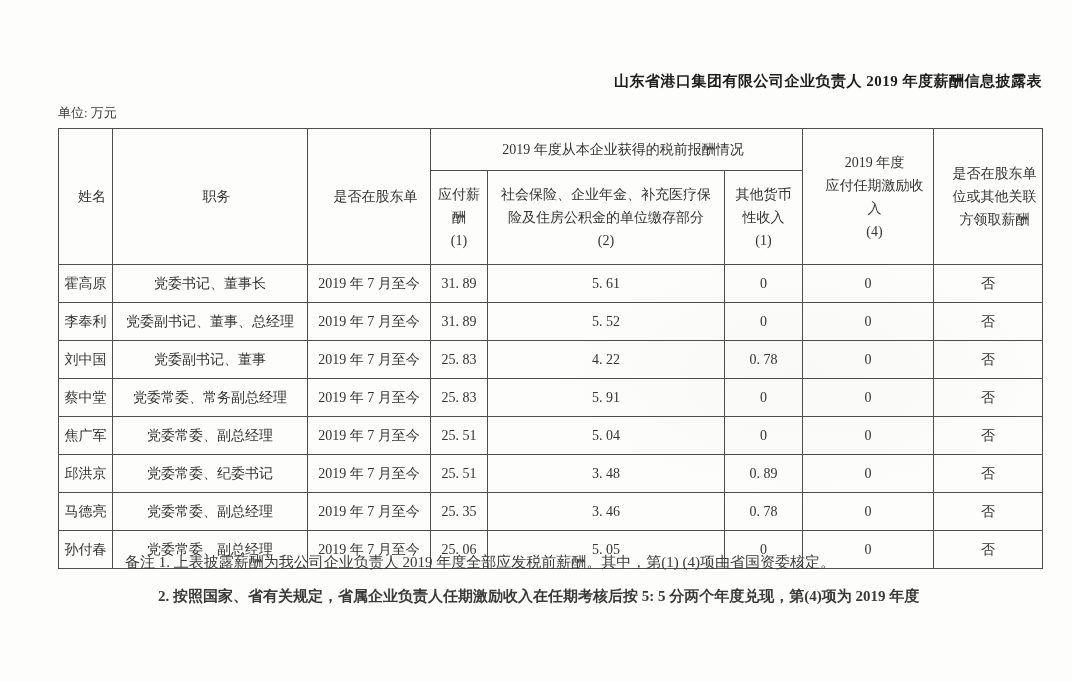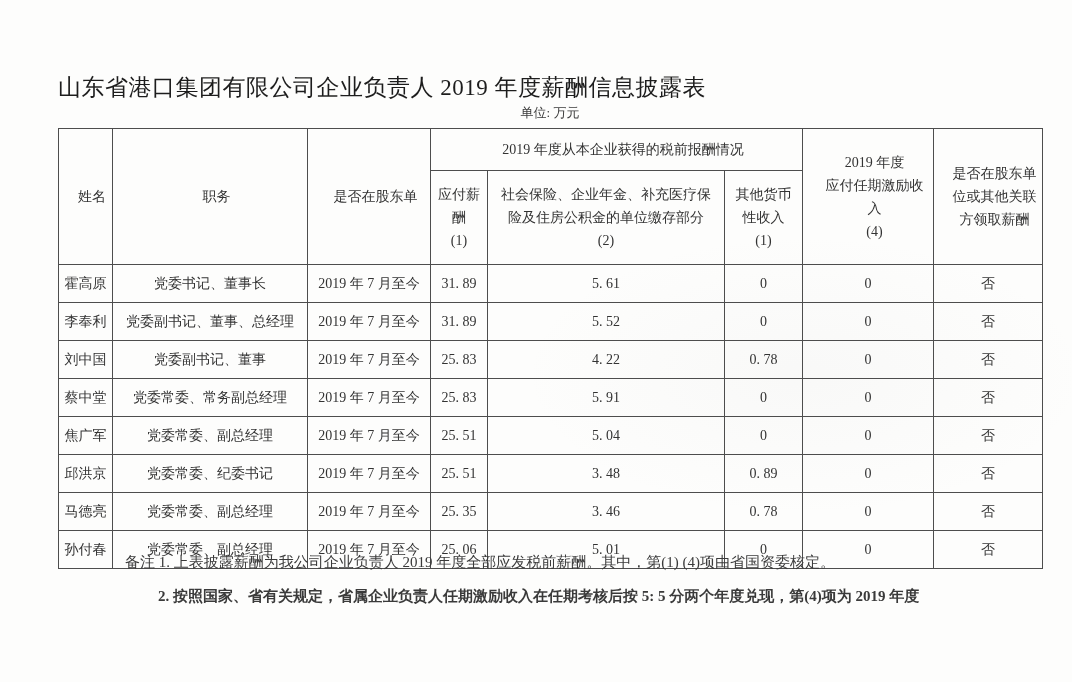--- a/index.html
+++ b/index.html
@@ -16,32 +16,32 @@
     background:
       radial-gradient(ellipse 400px 200px at 75% 55%, rgba(180,180,180,0.06), rgba(0,0,0,0) 70%),
       #fdfdfc;
     overflow: hidden;
   }
   .doc-title {
     position: absolute;
     left: 58px;
     top: 72px;
     width: 984px;
-    text-align: left;
-    font-size: 23px;
-    font-weight: normal;
+    text-align: right;
+    font-size: 15px;
+    font-weight: bold;
     color: #1d1d1d;
     letter-spacing: 0.5px;
   }
   .unit-label {
     position: absolute;
     left: 58px;
     top: 104px;
     width: 984px;
-    text-align: center;
+    text-align: left;
     font-size: 13px;
     color: #3a3a3a;
   }
   table.salary {
     position: absolute;
     left: 58px;
     top: 128px;
     width: 984px;
     border-collapse: collapse;
     table-layout: fixed;
@@ -185,21 +185,21 @@
         <td>3. 46</td>
         <td>0. 78</td>
         <td>0</td>
         <td>否</td>
       </tr>
       <tr class="data-row">
         <td>孙付春</td>
         <td>党委常委、副总经理</td>
         <td>2019 年 7 月至今</td>
         <td>25. 06</td>
-        <td>5. 01</td>
+        <td>5. 05</td>
         <td>0</td>
         <td>0</td>
         <td>否</td>
       </tr>
     </tbody>
   </table>
 
   <div class="notes">
     <div class="note-1">备注 1. 上表披露薪酬为我公司企业负责人 2019 年度全部应发税前薪酬。其中，第(1) (4)项由省国资委核定。</div>
     <div class="note-2">2. 按照国家、省有关规定，省属企业负责人任期激励收入在任期考核后按 5: 5 分两个年度兑现，第(4)项为 2019 年度</div>

